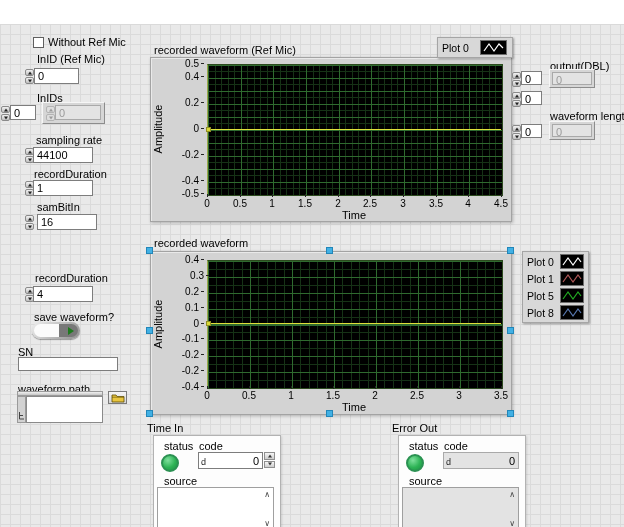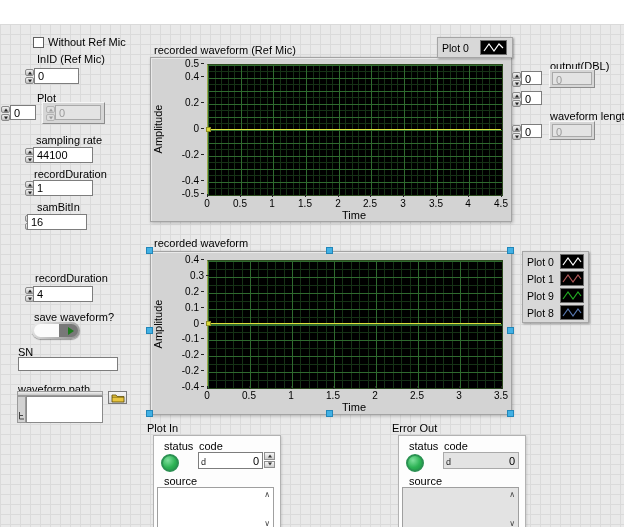--- a/index.html
+++ b/index.html
@@ -94,21 +94,21 @@
   <div class="chk" style="left:33px;top:13px;"></div>
   <span class="lbl" style="left:48px;top:13px;">Without Ref Mic</span>
 
   <span class="lbl" style="left:37px;top:30px;text-align:center;">InID (Ref Mic)</span>
   <div class="spin" style="left:25px;top:45px;">
       <i class="up"></i>
       <i class="dn"></i>
     </div>
   <div class="field" style="left:34px;top:44px;width:45px;height:16px;"><span>0</span></div>
 
-  <span class="lbl" style="left:37px;top:69px;">Plot</span>
+  <span class="lbl" style="left:37px;top:69px;">InIDs</span>
   <div class="spin" style="left:1px;top:82px;">
       <i class="up"></i>
       <i class="dn"></i>
     </div>
   <div class="field" style="left:10px;top:81px;width:26px;height:15px;"><span>0</span></div>
   <div class="arr" style="left:42px;top:78px;width:63px;height:22px;"></div>
   <div class="spin dis" style="left:46px;top:82px;">
       <i class="up"></i>
       <i class="dn"></i>
     </div>
@@ -126,21 +126,21 @@
       <i class="up"></i>
       <i class="dn"></i>
     </div>
   <div class="field" style="left:33px;top:156px;width:60px;height:16px;"><span>1</span></div>
 
   <span class="lbl" style="left:37px;top:178px;">samBitIn</span>
   <div class="spin" style="left:25px;top:191px;">
       <i class="up"></i>
       <i class="dn"></i>
     </div>
-  <div class="field" style="left:27px;top:190px;width:60px;height:16px;"><span>16</span></div>
+  <div class="field" style="left:37px;top:190px;width:60px;height:16px;"><span>16</span></div>
 
   <span class="lbl" style="left:35px;top:249px;">recordDuration</span>
   <div class="spin" style="left:25px;top:263px;">
       <i class="up"></i>
       <i class="dn"></i>
     </div>
   <div class="field" style="left:33px;top:262px;width:60px;height:16px;"><span>4</span></div>
 
   <span class="lbl" style="left:34px;top:288px;">save waveform?</span>
   <div class="toggle" style="left:32px;top:298px;">
@@ -257,21 +257,21 @@
     </div>
     <div class="legrow">
       <span class="ltxt">Plot 1</span>
       <span class="glyph">
         <svg width="22" height="11" viewBox="0 0 22 11">
             <polyline points="2,9 7,2 12,9 17,2 20,6" fill="none" stroke-width="1.2" stroke="#b05858"></polyline>
           </svg>
       </span>
     </div>
     <div class="legrow">
-      <span class="ltxt">Plot 9</span>
+      <span class="ltxt">Plot 5</span>
       <span class="glyph">
         <svg width="22" height="11" viewBox="0 0 22 11">
             <polyline points="2,9 7,2 12,9 17,2 20,6" fill="none" stroke-width="1.2" stroke="#22aa22"></polyline>
           </svg>
       </span>
     </div>
     <div class="legrow">
       <span class="ltxt">Plot 8</span>
       <span class="glyph">
         <svg width="22" height="11" viewBox="0 0 22 11">
@@ -306,21 +306,21 @@
 
   <span class="lbl" style="left:550px;top:87px;">waveform length</span>
   <div class="spin" style="left:512px;top:101px;">
       <i class="up"></i>
       <i class="dn"></i>
     </div>
   <div class="field" style="left:521px;top:100px;width:21px;height:14px;"><span>0</span></div>
   <div class="arr" style="left:549px;top:97px;width:46px;height:19px;"></div>
   <div class="field gray" style="left:552px;top:100px;width:40px;height:13px;"><span>0</span></div>
 
-  <span class="lbl" style="left:147px;top:399px;">Plot In</span>
+  <span class="lbl" style="left:147px;top:399px;">Time In</span>
   <div class="cluster" style="left:153px;top:411px;">
     <span class="lbl" style="left:10px;top:5px;">status</span>
     <div class="led" style="left:7px;top:18px;"></div>
     <span class="lbl" style="left:45px;top:5px;">code</span>
     <div class="field" style="left:44px;top:16px;width:65px;height:17px;">
       <span class="radix">d</span>
       <span class="codeval">0</span>
     </div>
     <div class="spinv" style="left:110px;top:16px;">
         <i class="up"></i>

